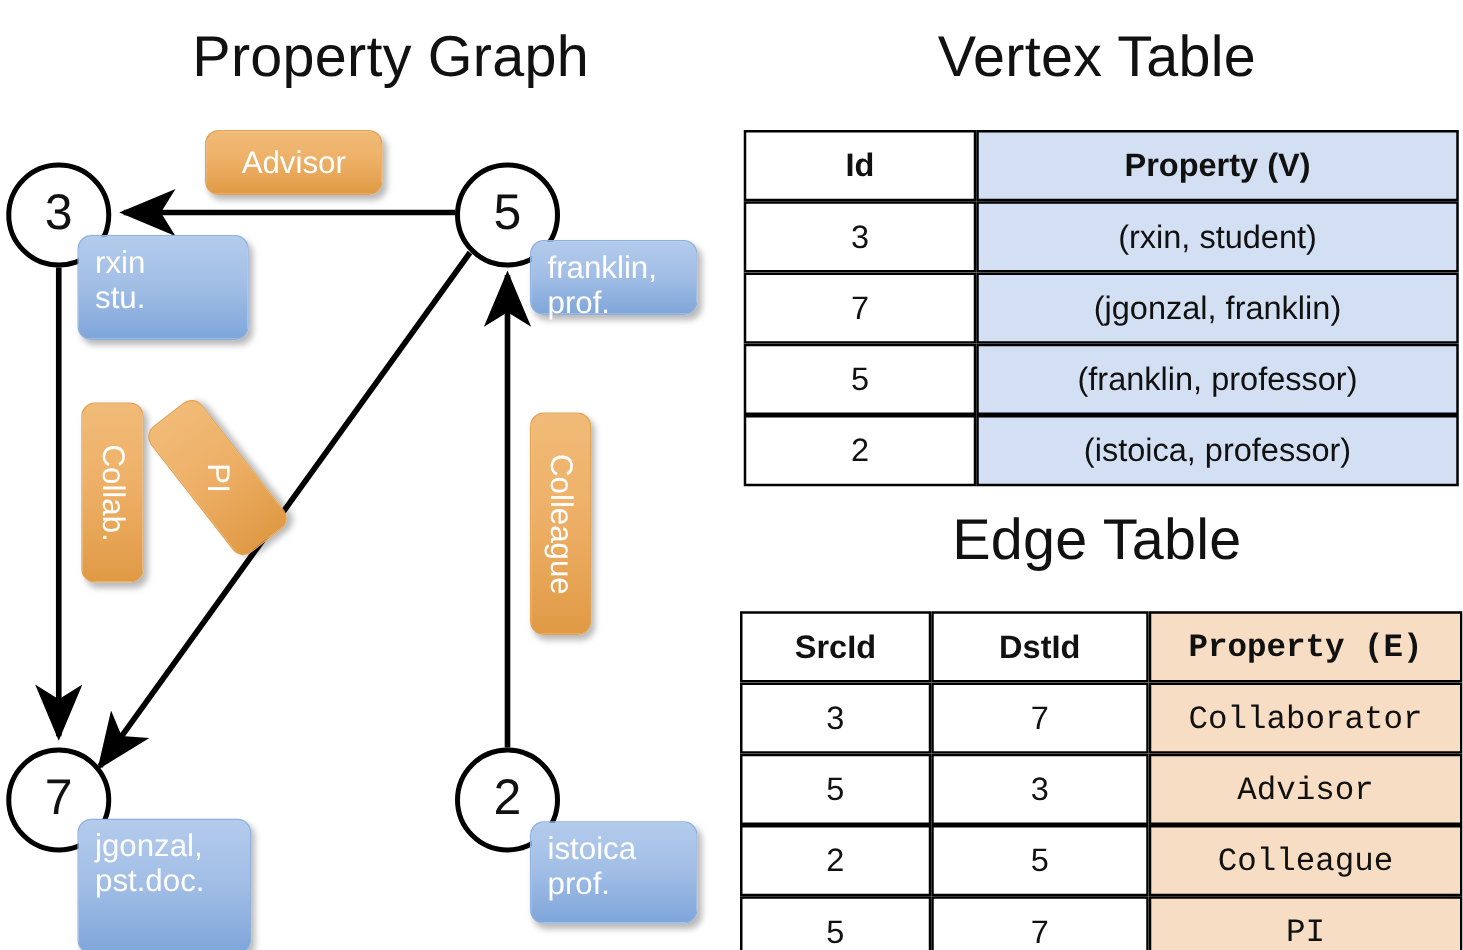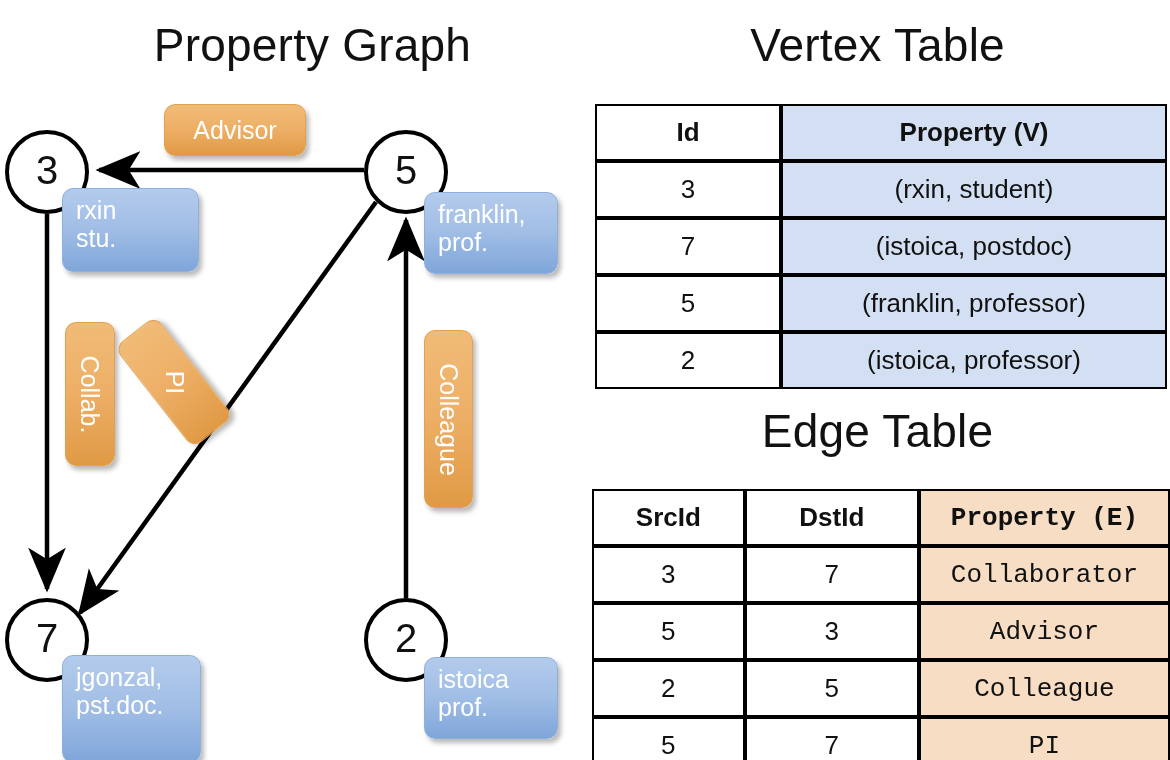--- a/index.html
+++ b/index.html
@@ -122,21 +122,21 @@
     </div>
     <div class="node" style="left:364px;top:598px;">
       <span>2</span>
     </div>
 
     <div class="vbox" style="left:62px;top:188px;width:137px;height:84px;">
       <div>rxin</div>
       <div>stu.</div>
     </div>
 
-    <div class="vbox" style="left:424px;top:192px;width:134px;height:82px;">
+    <div class="vbox" style="left:424px;top:192px;width:134px;height:60px;">
       <div>franklin,</div>
       <div>prof.</div>
     </div>
 
     <div class="vbox" style="left:62px;top:655px;width:139px;height:108px;">
       <div>jgonzal,</div>
       <div>pst.doc.</div>
     </div>
 
     <div class="vbox" style="left:424px;top:657px;width:134px;height:82px;">
@@ -166,21 +166,21 @@
       <tr>
         <td class="hd plain c-id">Id</td>
         <td class="hd blue c-prop">Property (V)</td>
       </tr>
       <tr>
         <td class="plain c-id">3</td>
         <td class="blue c-prop">(rxin, student)</td>
       </tr>
       <tr>
         <td class="plain c-id">7</td>
-        <td class="blue c-prop">(istoica, postdoc)</td>
+        <td class="blue c-prop">(jgonzal, franklin)</td>
       </tr>
       <tr>
         <td class="plain c-id">5</td>
         <td class="blue c-prop">(franklin, professor)</td>
       </tr>
       <tr>
         <td class="plain c-id">2</td>
         <td class="blue c-prop">(istoica, professor)</td>
       </tr>
     </tbody>

